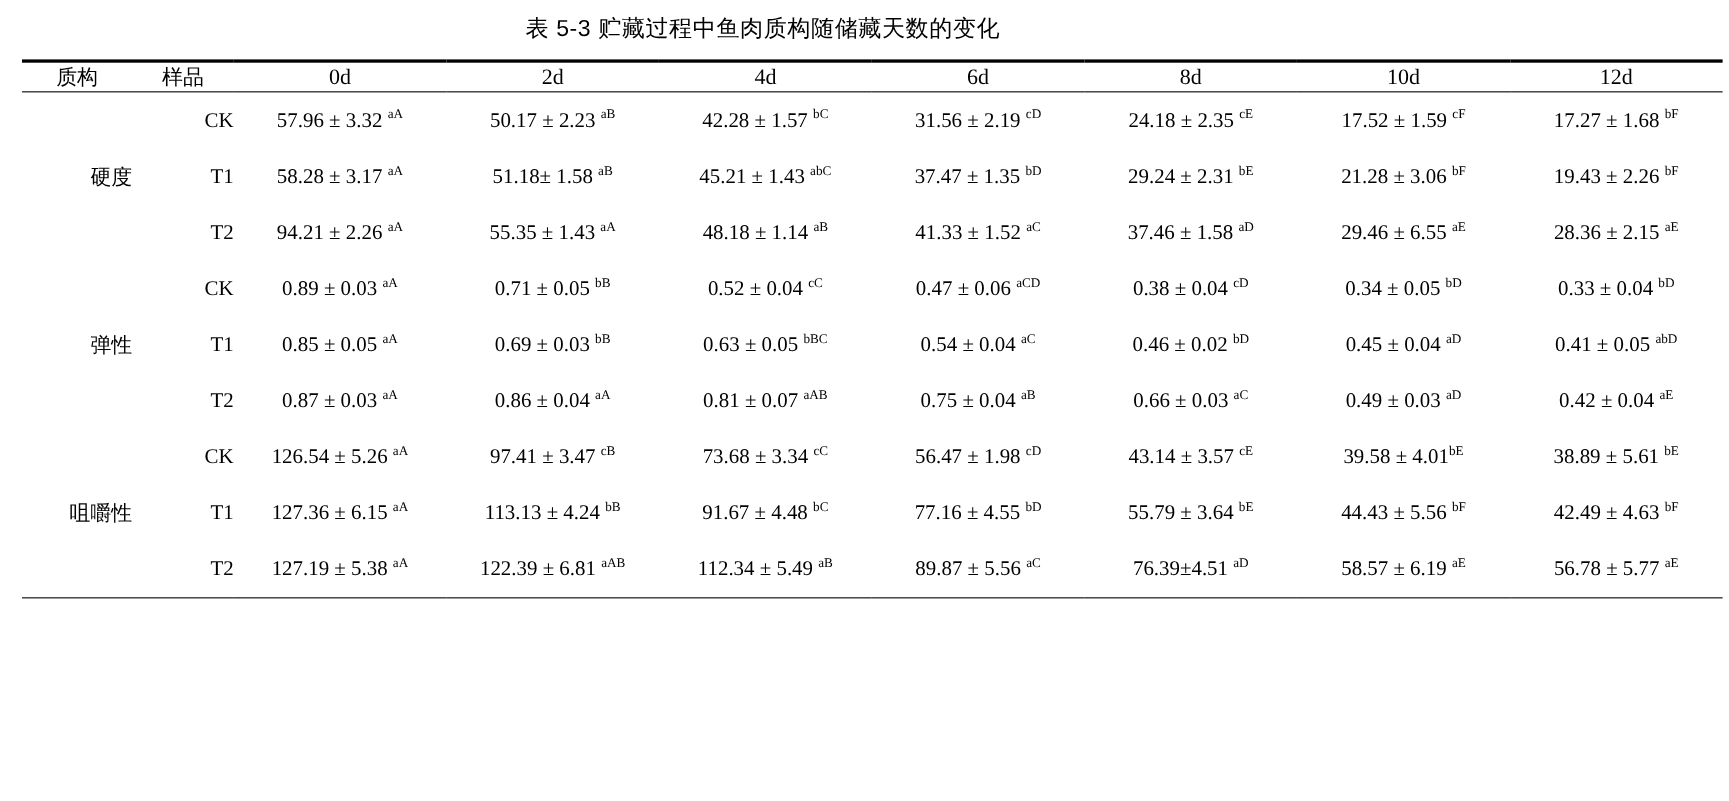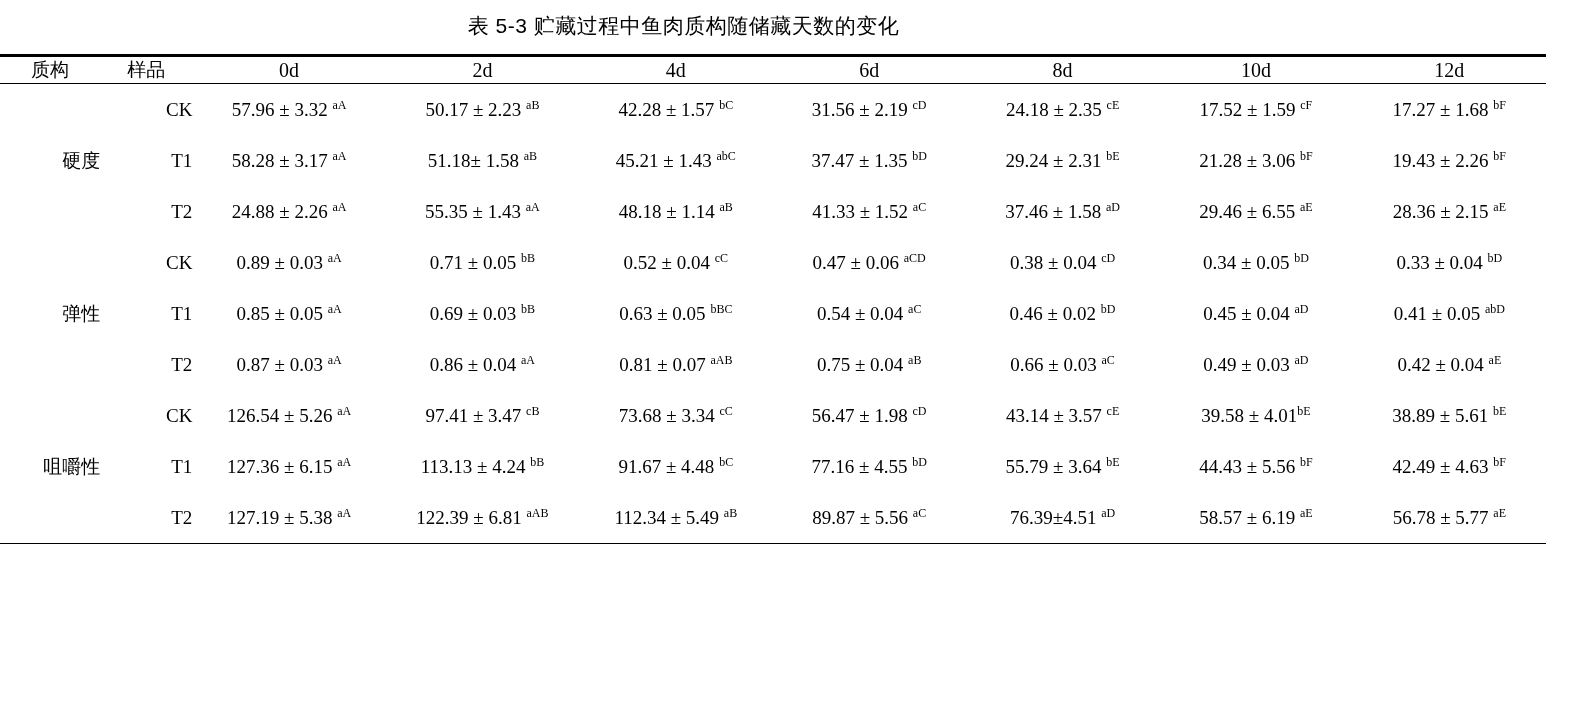--- a/index.html
+++ b/index.html
@@ -12,21 +12,21 @@
     height: 728px;
     font-family: "Liberation Serif", "DejaVu Serif", serif;
     color: #000000;
     overflow: hidden;
   }
   .page {
     width: 1377px;
     height: 728px;
     position: relative;
     box-sizing: border-box;
-    padding: 8px 10px 0 0;
+    padding: 8px 10px 0 20px;
   }
   .title-cn {
     text-align: center;
     font-size: 21px;
     font-family: "Liberation Sans", "DejaVu Sans", sans-serif;
     letter-spacing: 0.5px;
     margin: 4px 0 14px 0;
   }
   .title-en {
     text-align: center;
@@ -149,21 +149,21 @@
           <td class="val"><span>58.28 ± 3.17 </span><sup>aA</sup></td>
           <td class="val"><span>51.18± 1.58 </span><sup>aB</sup></td>
           <td class="val"><span>45.21 ± 1.43 </span><sup>abC</sup></td>
           <td class="val"><span>37.47 ± 1.35 </span><sup>bD</sup></td>
           <td class="val"><span>29.24 ± 2.31 </span><sup>bE</sup></td>
           <td class="val"><span>21.28 ± 3.06 </span><sup>bF</sup></td>
           <td class="val"><span>19.43 ± 2.26 </span><sup>bF</sup></td>
         </tr>
         <tr class="datarow">
           <td class="samp">T2</td>
-          <td class="val"><span>24.88 ± 2.26 </span><sup>aA</sup></td>
+          <td class="val"><span>94.21 ± 2.26 </span><sup>aA</sup></td>
           <td class="val"><span>55.35 ± 1.43 </span><sup>aA</sup></td>
           <td class="val"><span>48.18 ± 1.14 </span><sup>aB</sup></td>
           <td class="val"><span>41.33 ± 1.52 </span><sup>aC</sup></td>
           <td class="val"><span>37.46 ± 1.58 </span><sup>aD</sup></td>
           <td class="val"><span>29.46 ± 6.55 </span><sup>aE</sup></td>
           <td class="val"><span>28.36 ± 2.15 </span><sup>aE</sup></td>
         </tr>
         <tr class="datarow">
           <td class="grp-label" rowspan="3">弹性</td>
           <td class="samp">CK</td>

